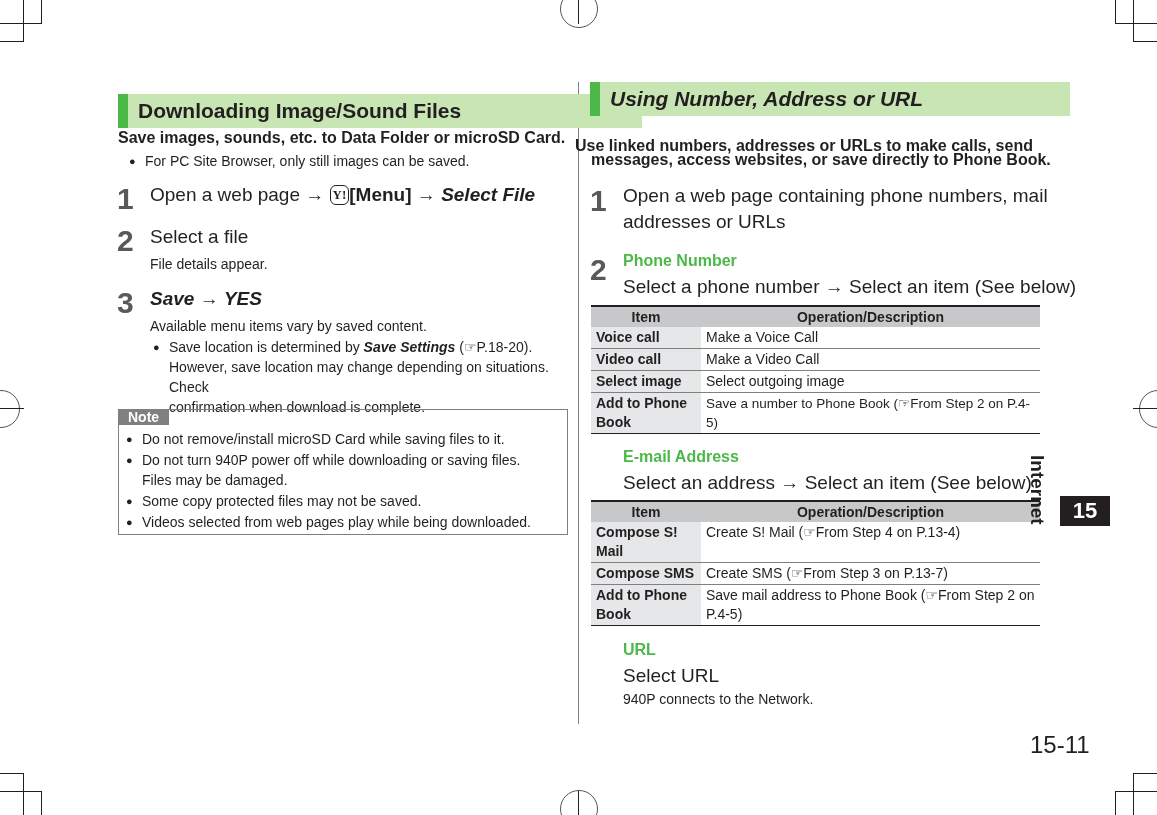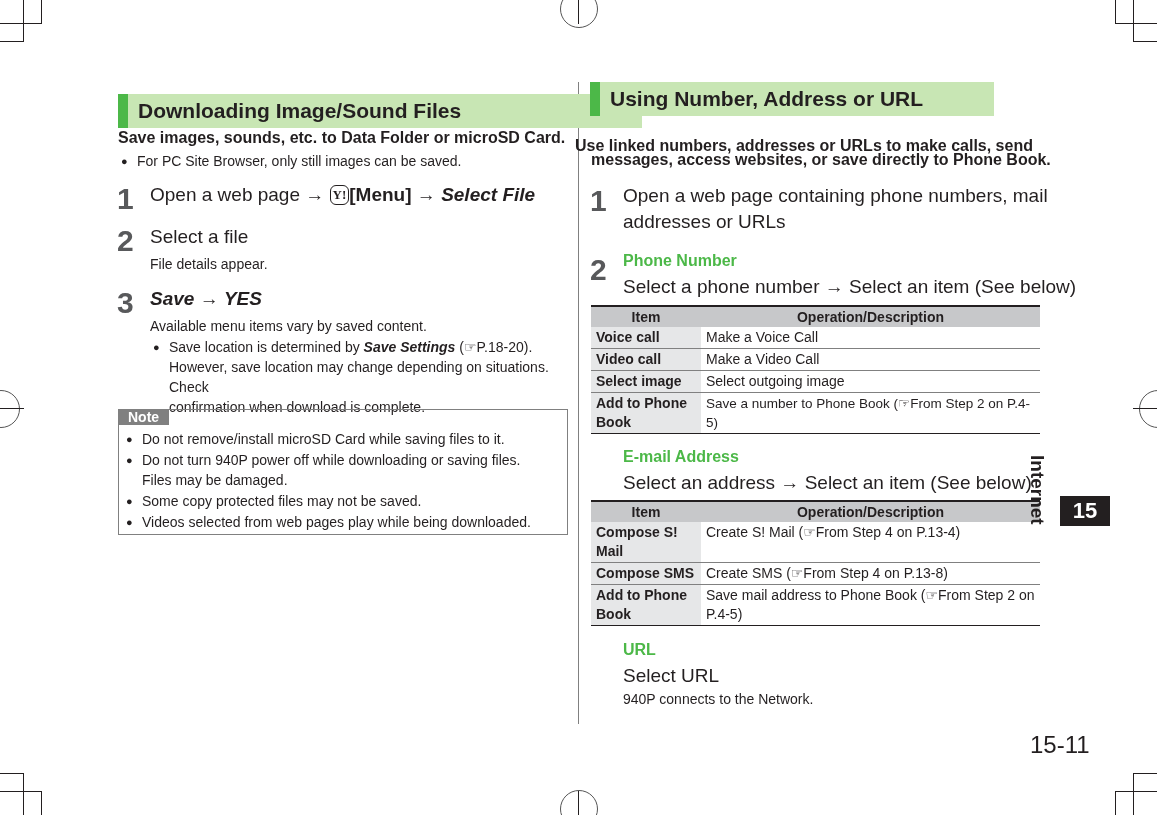--- a/index.html
+++ b/index.html
@@ -52,21 +52,21 @@
 <div class="crop" style="left:578px;top:791px;width:1px;height:24px;"></div>
 <div class="regcircle" style="left:-18px;top:390px;"></div>
 <div class="crop" style="left:0;top:408px;width:24px;height:1px;"></div>
 <div class="regcircle" style="left:1139px;top:390px;"></div>
 <div class="crop" style="left:1133px;top:408px;width:24px;height:1px;"></div>
 
 <div class="divider"></div>
 
 <div class="sec-head" style="left:118px;top:94px;width:524px;">Downloading Image/Sound Files</div>
 <div class="lead" style="left:118px;top:127px;">Save images, sounds, etc. to Data Folder or microSD Card.</div>
-<div class="bullet" style="left:121px;top:151px;">For PC Site Browser, only still images can be saved.</div>
+<div class="bullet" style="left:129px;top:151px;">For PC Site Browser, only still images can be saved.</div>
 
 <div class="stepnum" style="left:117px;top:184px;">1</div>
 <div class="steptext" style="left:150px;top:182px;">
   <span>Open a web page → </span><span class="ykey">Y!</span><b>[Menu]</b><span> → </span><span class="it">Select File</span>
 </div>
 
 <div class="stepnum" style="left:117px;top:226px;">2</div>
 <div class="steptext" style="left:150px;top:224px;">Select a file</div>
 <div class="sub" style="left:150px;top:254px;">File details appear.</div>
 
@@ -82,21 +82,21 @@
 </div>
 
 <div class="note-box" style="left:118px;top:409px;width:450px;height:126px;"></div>
 <div class="note-tag" style="left:118px;top:409px;">Note</div>
 <div class="bullet" style="left:126px;top:429px;">Do not remove/install microSD Card while saving files to it.</div>
 <div class="bullet" style="left:126px;top:450px;">Do not turn 940P power off while downloading or saving files.</div>
 <div class="sub" style="left:142px;top:470px;">Files may be damaged.</div>
 <div class="bullet" style="left:126px;top:491px;">Some copy protected files may not be saved.</div>
 <div class="bullet" style="left:126px;top:512px;">Videos selected from web pages play while being downloaded.</div>
 
-<div class="sec-head" style="left:590px;top:82px;width:404px;">Using Number, Address or URL</div>
+<div class="sec-head" style="left:590px;top:82px;width:480px;font-style:italic;">Using Number, Address or URL</div>
 <div class="lead" style="left:575px;top:127px;margin-top:8px;">Use linked numbers, addresses or URLs to make calls, send</div>
 <div class="lead" style="left:591px;top:149px;">messages, access websites, or save directly to Phone Book.</div>
 
 <div class="stepnum" style="left:590px;top:186px;">1</div>
 <div class="steptext" style="left:623px;top:183px;">Open a web page containing phone numbers, mail</div>
 <div class="steptext" style="left:623px;top:209px;">addresses or URLs</div>
 
 <div class="stepnum" style="left:590px;top:255px;">2</div>
 <div class="abs green" style="left:623px;top:252px;">Phone Number</div>
 <div class="steptext" style="left:623px;top:274px;">Select a phone number → Select an item (See below)</div>
@@ -134,21 +134,21 @@
       <tr>
     <th style="width:102px;">Item</th>
     <th>Operation/Description</th>
   </tr>
   <tr>
     <td class="item" style="height:38px;">Compose S! Mail</td>
     <td>Create S! Mail (☞From Step 4 on P.13-4)</td>
   </tr>
   <tr>
     <td class="item">Compose SMS</td>
-    <td>Create SMS (☞From Step 4 on P.13-8)</td>
+    <td>Create SMS (☞From Step 3 on P.13-7)</td>
   </tr>
   <tr>
     <td class="item" style="height:38px;">Add to Phone Book</td>
     <td>Save mail address to Phone Book (☞From Step 2 on P.4-5)</td>
   </tr>
 </tbody>
   </table>
 
 <div class="abs green" style="left:623px;top:641px;">URL</div>
 <div class="steptext" style="left:623px;top:663px;">Select URL</div>

